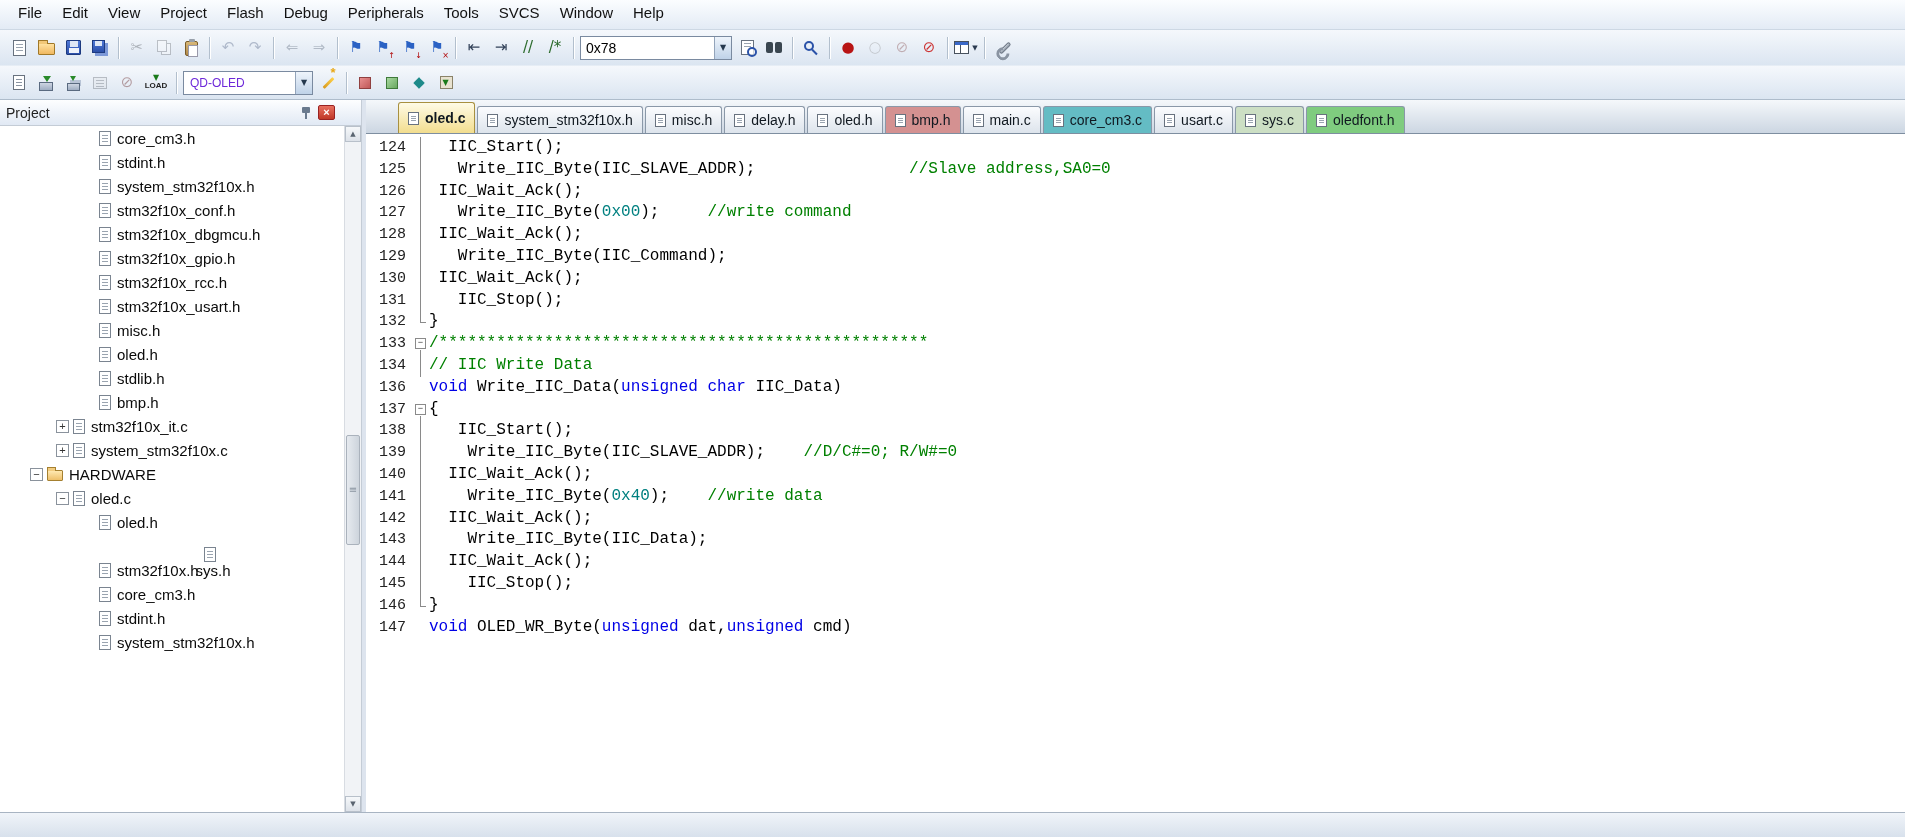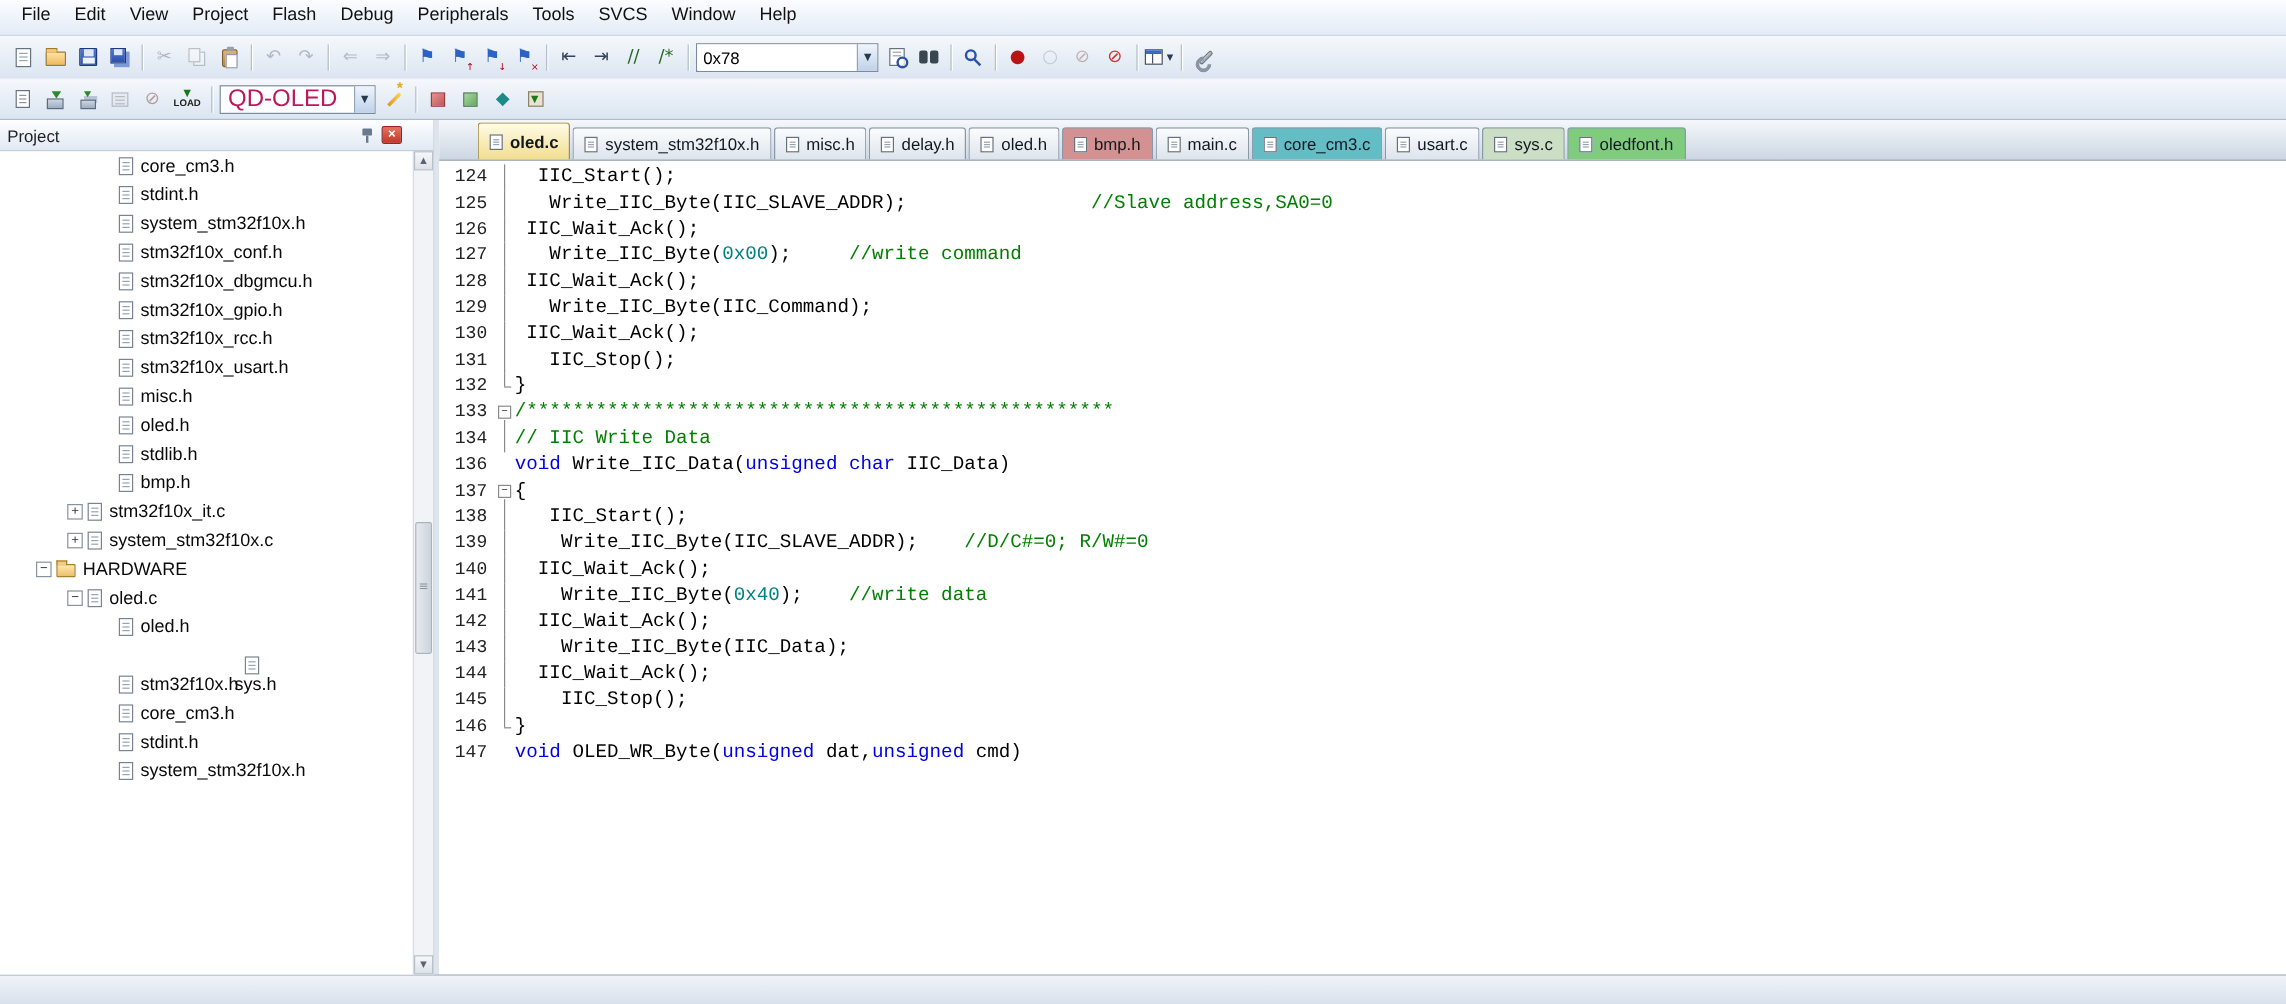--- a/index.html
+++ b/index.html
@@ -27,21 +27,21 @@
            font-family:"DejaVu Sans",sans-serif; }
   .tb-caret { font-size:7px; color:#2a3a50; margin-left:3px; font-family:"DejaVu Sans",sans-serif; }
 
   
   .combo { display:flex; align-items:stretch; height:24px; background:#fff;
            border:1px solid #7a8aa0; margin:0 1px; }
   .find-combo { width:152px; }
   .target-combo { width:130px; }
   .combo-input { flex:1; min-width:0; border:none; outline:none; padding:0 5px; font-size:14px;
                  font-family:"Liberation Sans",sans-serif; background:#fff; color:#000; }
-  .combo-text { flex:1; font-size:20px; color:#be185d; display:flex; align-items:center; padding:0 6px; }
+  .combo-text { flex:1; font-size:12px; color:#6d28d9; display:flex; align-items:center; padding:0 6px; }
   .combo-btn { width:17px; background:linear-gradient(#eef4fb,#bfd2e8); border-left:1px solid #93a4ba;
                display:flex; align-items:center; justify-content:center; }
   .caret { font-size:8px; color:#24384e; font-family:"DejaVu Sans",sans-serif; }
 
   
   .ic { display:block; position:relative; }
   .ic-page { width:13px; height:16px; background:#fff; border:1px solid #68727f; }
   .ic-page::after { content:''; position:absolute; left:2px; top:3px; width:7px; height:1px;
                     background:#9aa4b0; box-shadow:0 3px 0 #9aa4b0,0 6px 0 #9aa4b0; }
   .ic-folder { width:17px; height:12px; background:linear-gradient(#ffe2a0,#f0b860);

